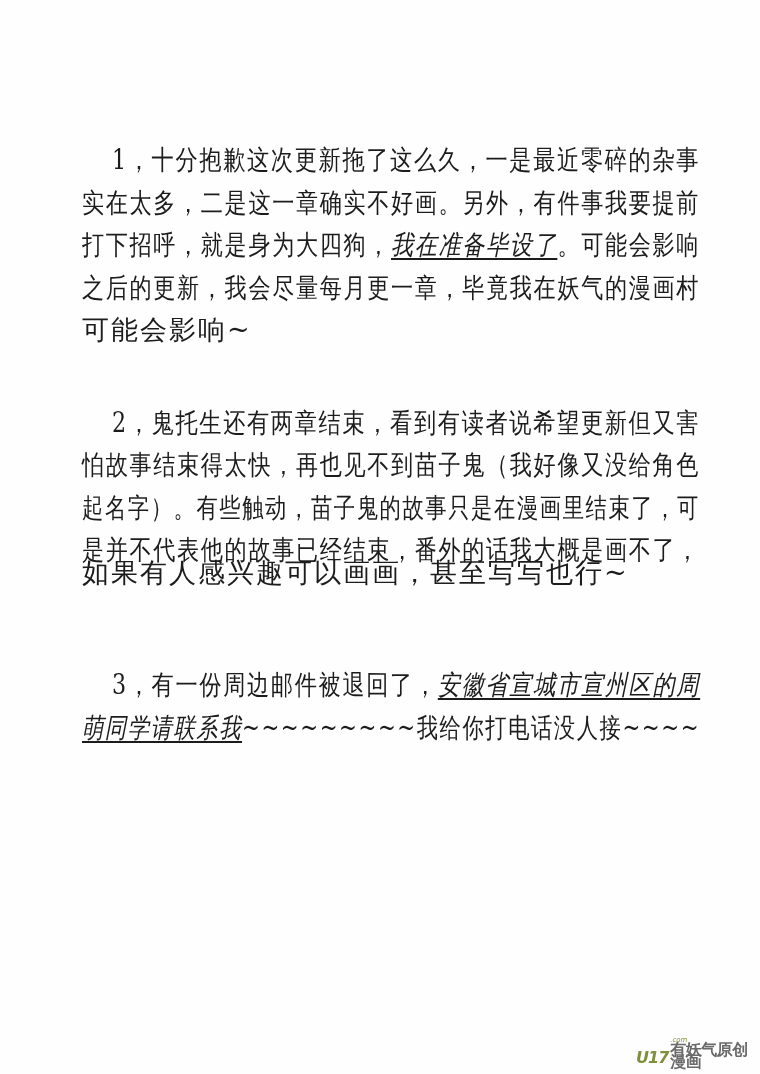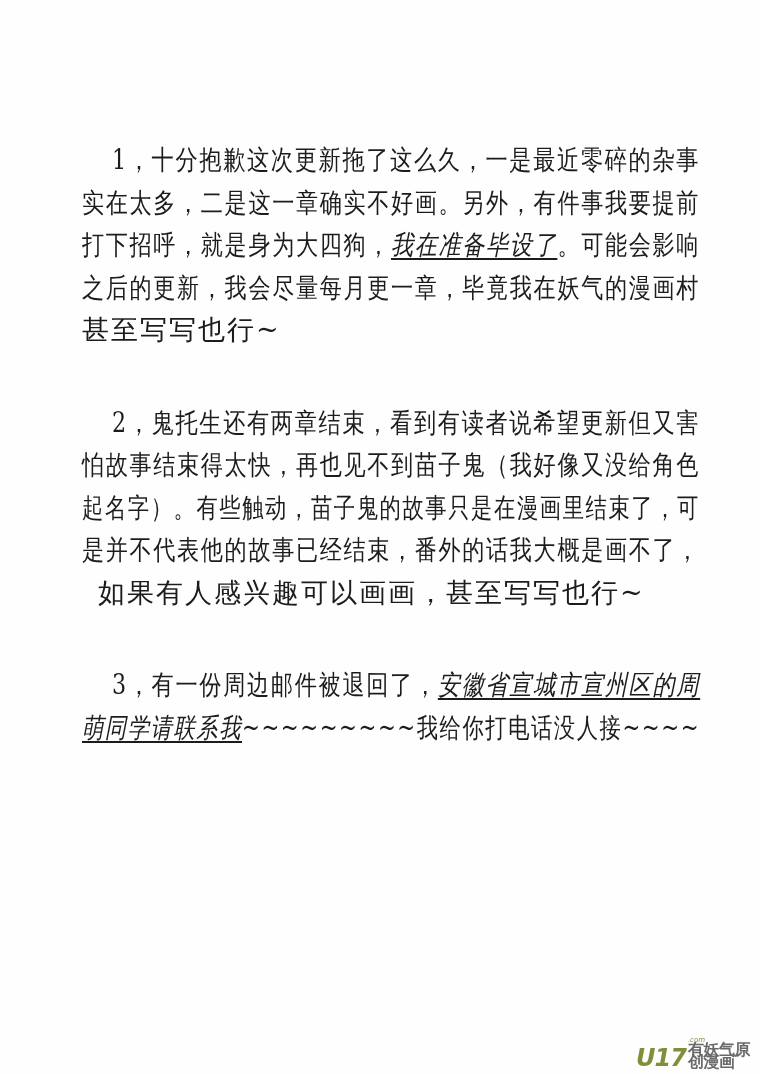--- a/index.html
+++ b/index.html
@@ -44,21 +44,21 @@
       top: 1046px;
       width: 118px;
       height: 22px;
       display: flex;
       align-items: flex-end;
     }
     .wm-logo {
       font-family: "DejaVu Sans", sans-serif;
       font-weight: bold;
       font-style: italic;
-      font-size: 24px;
+      font-size: 16px;
       line-height: 20px;
       color: #7f8f3a;
       letter-spacing: -1px;
     }
     .wm-right {
       display: flex;
       flex-direction: column;
       margin-left: 2px;
       justify-content: space-between;
     }
@@ -82,27 +82,27 @@
 <body>
 
 <div class="page">
 
   <div class="line indent" style="top: 143px; transform: scaleX(0.822378);">1，十分抱歉这次更新拖了这么久，一是最近零碎的杂事</div>
   <div class="line" style="top: 186px; transform: scaleX(0.819629);">实在太多，二是这一章确实不好画。另外，有件事我要提前</div>
   <div class="line" style="top: 228px; transform: scaleX(0.819629);">
     <span>打下招呼，就是身为大四狗，</span><span class="u">我在准备毕设了</span><span>。可能会影响</span>
   </div>
   <div class="line" style="top: 271px; transform: scaleX(0.819629);">之后的更新，我会尽量每月更一章，毕竟我在妖气的漫画村</div>
-  <div class="line" style="top: 313px; transform: scaleX(1);">甚至写写也行~</div>
+  <div class="line" style="top: 313px; transform: scaleX(1);">可能会影响~</div>
 
   <div class="line indent" style="top: 406px; transform: scaleX(0.822378);">2，鬼托生还有两章结束，看到有读者说希望更新但又害</div>
   <div class="line" style="top: 448px; transform: scaleX(0.819629);">怕故事结束得太快，再也见不到苗子鬼（我好像又没给角色</div>
   <div class="line" style="top: 491px; transform: scaleX(0.789272);">起名字）。有些触动，苗子鬼的故事只是在漫画里结束了，可</div>
   <div class="line" style="top: 533px; transform: scaleX(0.819629);">是并不代表他的故事已经结束，番外的话我大概是画不了，</div>
-  <div class="line" style="top: 576px; transform: scaleX(1); margin-left: 16px;">如果有人感兴趣可以画画，甚至写写也行~</div>
+  <div class="line" style="top: 556px; transform: scaleX(1);">如果有人感兴趣可以画画，甚至写写也行~</div>
 
   <div class="line indent" style="top: 668px; transform: scaleX(0.822378);">
     <span>3，有一份周边邮件被退回了，</span><span class="u">安徽省宣城市宣州区的周</span><span></span>
   </div>
   <div class="line" style="top: 711px; transform: scaleX(0.788265);">
     <span></span><span class="u">萌同学请联系我</span><span>~~~~~~~~~我给你打电话没人接~~~~</span>
   </div>
 
   <div class="watermark">
     <span class="wm-logo">U17</span>

